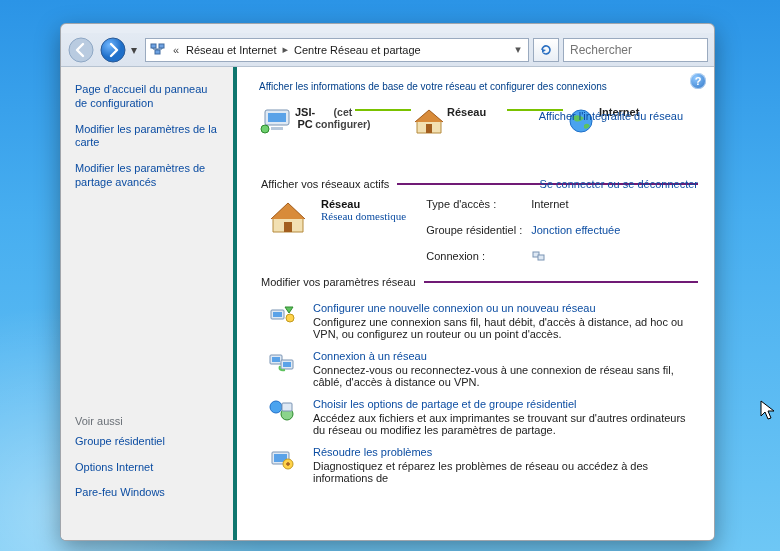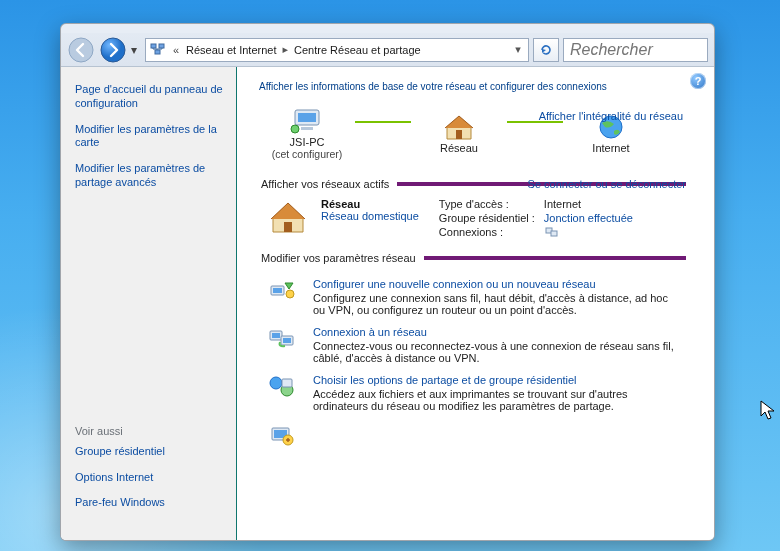--- a/index.html
+++ b/index.html
@@ -97,41 +97,40 @@
     border: 1px solid #9aaabf;
     display: flex;
     align-items: center;
     padding: 0 4px;
     gap: 4px;
   }
   .search-box input {
     border: none;
     outline: none;
     flex: 1;
-    font-size: 16px;
-    font-style: italic;
+    font-size: 12px;
     color: #777;
     background: transparent;
   }
 
   
   .body-split {
     flex: 1;
     display: flex;
     overflow: hidden;
     background: #fff;
   }
   .sidebar {
     width: 176px;
     min-width: 176px;
     background: #f0f0f0;
-    border-right: 1px solid #0f766e;
+    border-right: 4px solid #0f766e;
     display: flex;
     flex-direction: column;
-    padding: 16px 12px 12px 14px;
+    padding: 16px 12px 22px 14px;
     box-sizing: border-box;
     font-size: 11px;
   }
   .side-link {
     color: #0c4da2;
     margin-bottom: 12px;
     line-height: 1.25;
     cursor: pointer;
   }
   .sidebar .see-also {
@@ -187,46 +186,46 @@
     cursor:pointer;
   }
   .map-nodes {
     display: flex;
     align-items: center;
     gap: 0;
     padding-top: 2px;
   }
   .node {
     display: flex;
-    flex-direction: column;
-    align-items: center;
+    align-items: flex-start;
     width: 96px;
     font-size: 11px;
     color: #222;
     text-align: center;
+    font-weight: bold;
   }
   .node .sub { color: #444; font-size: 10.5px; }
   .node-icon {
     width: 36px;
     height: 30px;
     display: flex;
     align-items: center;
     justify-content: center;
   }
   .line {
     flex: 0 0 56px;
     height: 2px;
     background: #7ac200;
     margin-top: -22px;
   }
 
   fieldset.section {
     border: none;
-    border-top: 4px solid #701a75;
-    margin: 4px 22px 6px 0;
+    border-top: 2px solid #701a75;
+    margin: 4px 10px 6px 0;
     padding: 6px 0 0 0;
   }
   fieldset.section legend {
     font-size: 11px;
     color: #222;
     padding-right: 8px;
   }
   .fs-right-link {
     float: right;
     color: #0c4da2;
@@ -239,29 +238,29 @@
     display: flex;
     gap: 12px;
     padding: 2px 4px 6px 8px;
   }
   .house-icon {
     width: 42px;
     height: 38px;
   }
   .net-labels { font-size: 11px; }
   .net-labels .nm { font-weight: bold; color: #111; }
-  .net-labels .tp { color: #0c4da2; cursor:pointer;}
+  .net-labels .tp { color: #0c4da2; cursor:pointer;font-family:Liberation Serif, serif;}
 
   .net-details {
     margin-left: 8px;
     font-size: 11px;
     color: #222;
     display: grid;
     grid-template-columns: 105px 1fr;
-    row-gap: 2px;
+    row-gap: 14px;
     align-items: start;
   }
   .net-details .k { color: #222; }
   .net-details .v-link { color: #0c4da2; cursor:pointer; }
   .conn-cell { display:flex; align-items:flex-start; gap:4px; }
 
   .tasks {
     margin-top: 2px;
   }
   .task {
@@ -416,21 +415,21 @@
           </div>
           <div class="net-labels">
             <div class="nm">Réseau</div>
             <div class="tp">Réseau domestique</div>
           </div>
           <div class="net-details">
             <div class="k">Type d'accès :</div>
             <div>Internet</div>
             <div class="k">Groupe résidentiel :</div>
             <div class="v-link">Jonction effectuée</div>
-            <div class="k">Connexions :</div>
+            <div class="k">Connexion :</div>
             <div class="conn-cell">
               <span>
                 <svg width="14" height="12">
                     <rect x="2" y="2" width="6" height="5" fill="#dfe9f4" stroke="#7a94b3"></rect>
                     <rect x="7" y="5" width="6" height="5" fill="#dfe9f4" stroke="#7a94b3"></rect>
                   </svg>
               </span>
             </div>
           </div>
         </div>
@@ -486,20 +485,24 @@
 
           <div class="task">
             <div class="task-icon">
               <svg width="28" height="24">
                 <rect x="4" y="5" width="17" height="12" rx="1" fill="#dfe9f4" stroke="#7a94b3"></rect>
                 <rect x="6" y="7" width="13" height="8" fill="#5aa2e8"></rect>
                 <circle cx="20" cy="17" r="5" fill="#ffd24a" stroke="#c29a1f"></circle>
                 <path d="M18 17 h4 M20 15 v4" stroke="#a35e1e" stroke-width="1.4"></path>
               </svg>
             </div>
+            <div class="task-text">
+              <span class="tl">Résoudre les problèmes</span>
+              <span>Diagnostiquez et réparez les problèmes de réseau ou accédez à des informations de</span>
+            </div>
           </div>
         </div>
       </fieldset>
     </div>
   </div>
 </div>
 
 <svg class="cursor" width="16" height="22">
   <path d="M1 1 L1 16 L5 12 L8 19 L11 18 L8 11 L14 11 Z" fill="#fff" stroke="#000" stroke-width="1"></path>
 </svg>

